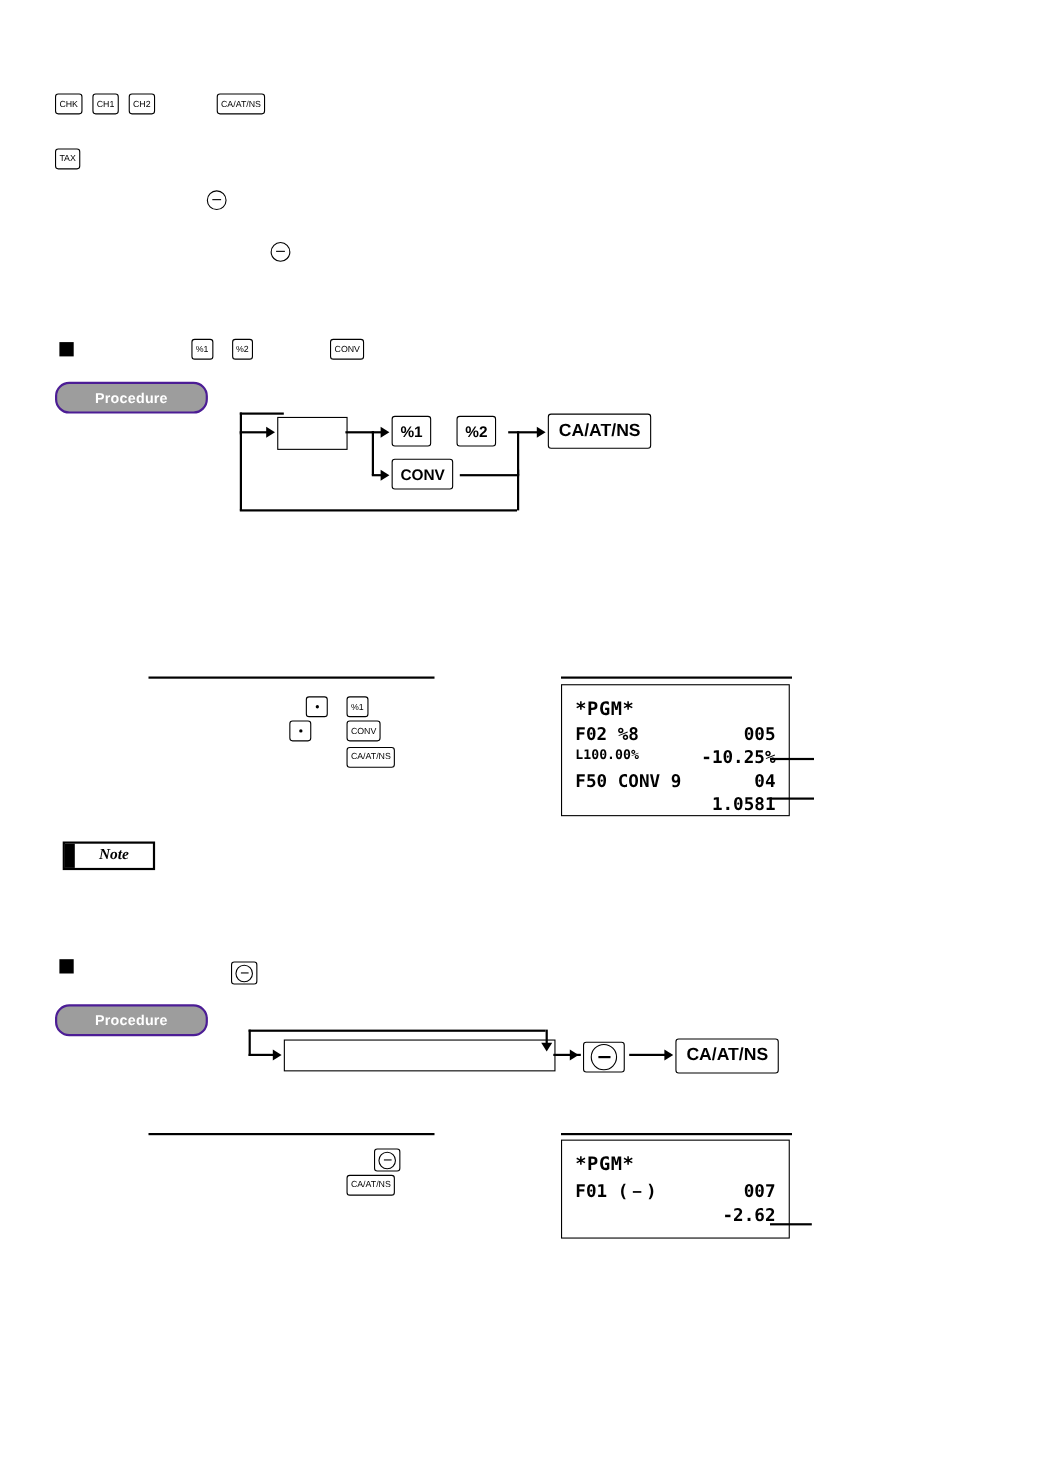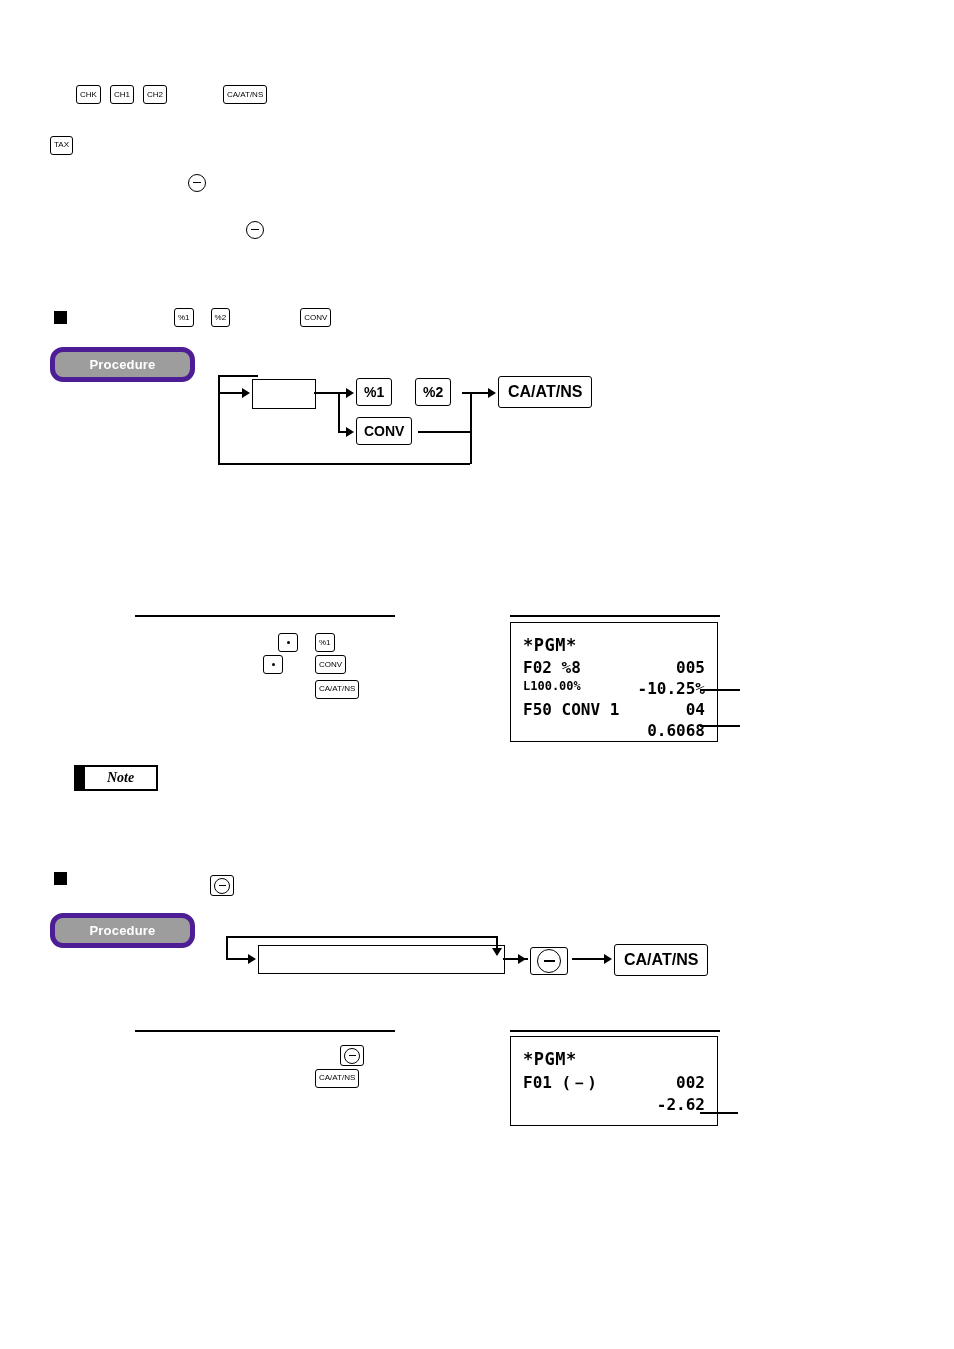--- a/index.html
+++ b/index.html
@@ -34,21 +34,21 @@
   .cminus.s16::before{width:8px;height:1px;}
   .cminus.s22{width:22px;height:22px;}
   .cminus.s22::before{width:11px;height:1.5px;}
 
   
   .sqmark{width:13px;height:13px;background:#000;display:block;}
 
   
   .pill{
     width:135px;height:25px;border-radius:13px;background:#9d9d9d;
-    border:5px solid #4c1d95;
+    border:2px solid #4c1d95;
     display:flex;align-items:center;justify-content:center;
     color:#fff;font-weight:bold;font-size:13px;
     font-family:"Liberation Sans", sans-serif;
     letter-spacing:.2px;
   }
   
   .note{
     display:flex;align-items:center;
     border:2px solid #000;height:22px;width:80px;background:#fff;
   }
@@ -79,21 +79,21 @@
   
   .dotkey{
     width:18px;height:17px;border:1px solid #000;border-radius:3px;background:#fff;
     display:inline-flex;align-items:center;justify-content:center;
   }
   .dotkey::before{content:"";width:3px;height:3px;background:#000;border-radius:50%;}
 </style>
 </head>
 <body>
 
-<div class="abs" style="left:50px;top:85px;display:flex;align-items:center;gap:9px;margin-left:26px;">
+<div class="abs" style="left:50px;top:85px;display:flex;align-items:center;gap:9px;">
   <span class="key key-xs">CHK</span>
   <span class="key key-xs">CH1</span>
   <span class="key key-xs">CH2</span>
   <span style="display:inline-block;width:38px;"></span>
   <span class="key key-xs">CA/AT/NS</span>
 </div>
 
 <div class="abs" style="left:50px;top:133px;">
   <span class="key key-xs">TAX</span>
 </div>
@@ -179,30 +179,30 @@
 
 <div class="lcd" style="left:510px;top:622px;width:206px;height:118px;">
   <div class="row big" style="left:12px;top:12px;font-size:17px;letter-spacing:.5px;">*PGM*</div>
 
   <div class="row big" style="left:12px;top:35px;font-size:16px;">F02 %8</div>
   <div class="row big" style="right:12px;top:35px;font-size:16px;">005</div>
 
   <div class="row big" style="left:12px;top:56px;font-size:12px;">L100.00%</div>
   <div class="row big" style="right:12px;top:56px;font-size:16px;">-10.25%</div>
 
-  <div class="row big" style="left:12px;top:77px;font-size:16px;">F50 CONV 1</div>
+  <div class="row big" style="left:12px;top:77px;font-size:16px;">F50 CONV 9</div>
   <div class="row big" style="right:12px;top:77px;font-size:16px;">04</div>
 
-  <div class="row big" style="right:12px;top:98px;font-size:16px;">0.6068</div>
+  <div class="row big" style="right:12px;top:98px;font-size:16px;">1.0581</div>
 </div>
 
 <div class="abs hline" style="left:700px;top:689px;width:40px;"></div>
 <div class="abs hline" style="left:700px;top:725px;width:40px;"></div>
 
-<div class="abs" style="left:74px;top:765px;">
+<div class="abs" style="left:57px;top:765px;">
   <div class="note">
     <div class="bar"></div>
     <div class="txt">Note</div>
   </div>
 </div>
 
 <div class="abs sqmark" style="left:54px;top:872px;"></div>
 <div class="abs" style="left:210px;top:872px;">
   <span class="key key-sm" style="padding:0 3px;">
     <span class="cminus s14"></span>
@@ -252,17 +252,17 @@
 <div class="abs" style="left:315px;top:1066px;">
   <span class="key key-xs">CA/AT/NS</span>
 </div>
 
 <div class="abs rule" style="left:510px;top:1030px;width:210px;"></div>
 
 <div class="lcd" style="left:510px;top:1036px;width:206px;height:88px;">
   <div class="row big" style="left:12px;top:12px;font-size:17px;letter-spacing:.5px;">*PGM*</div>
 
   <div class="row big" style="left:12px;top:36px;font-size:16px;">F01 (－)</div>
-  <div class="row big" style="right:12px;top:36px;font-size:16px;">002</div>
+  <div class="row big" style="right:12px;top:36px;font-size:16px;">007</div>
 
   <div class="row big" style="right:12px;top:58px;font-size:16px;">-2.62</div>
 </div>
 <div class="abs hline" style="left:700px;top:1112px;width:38px;"></div>
 
 </body></html>

